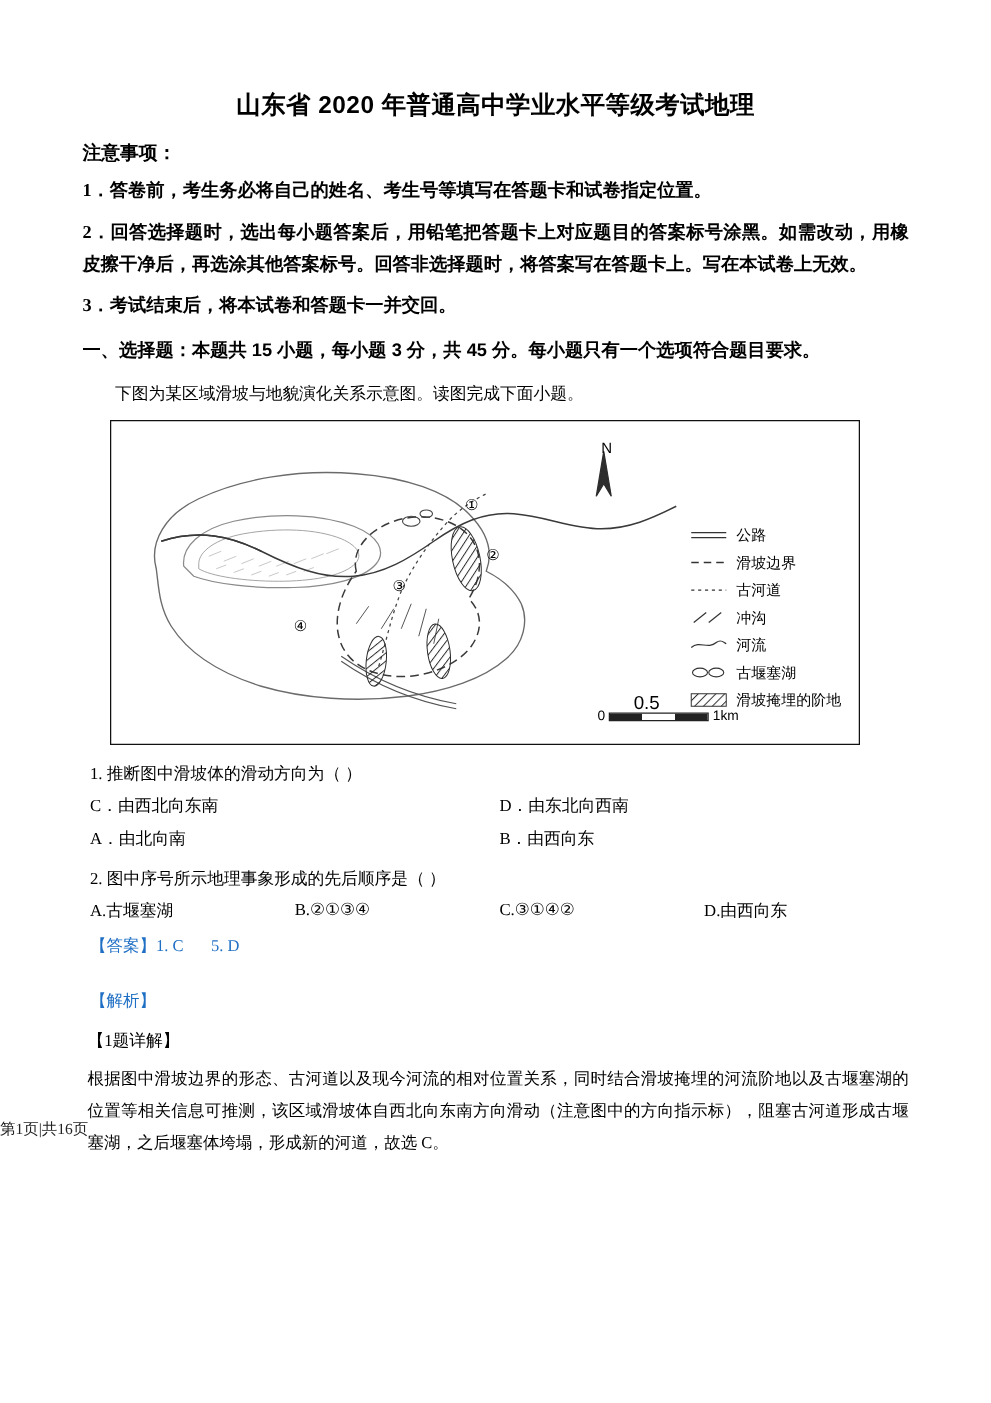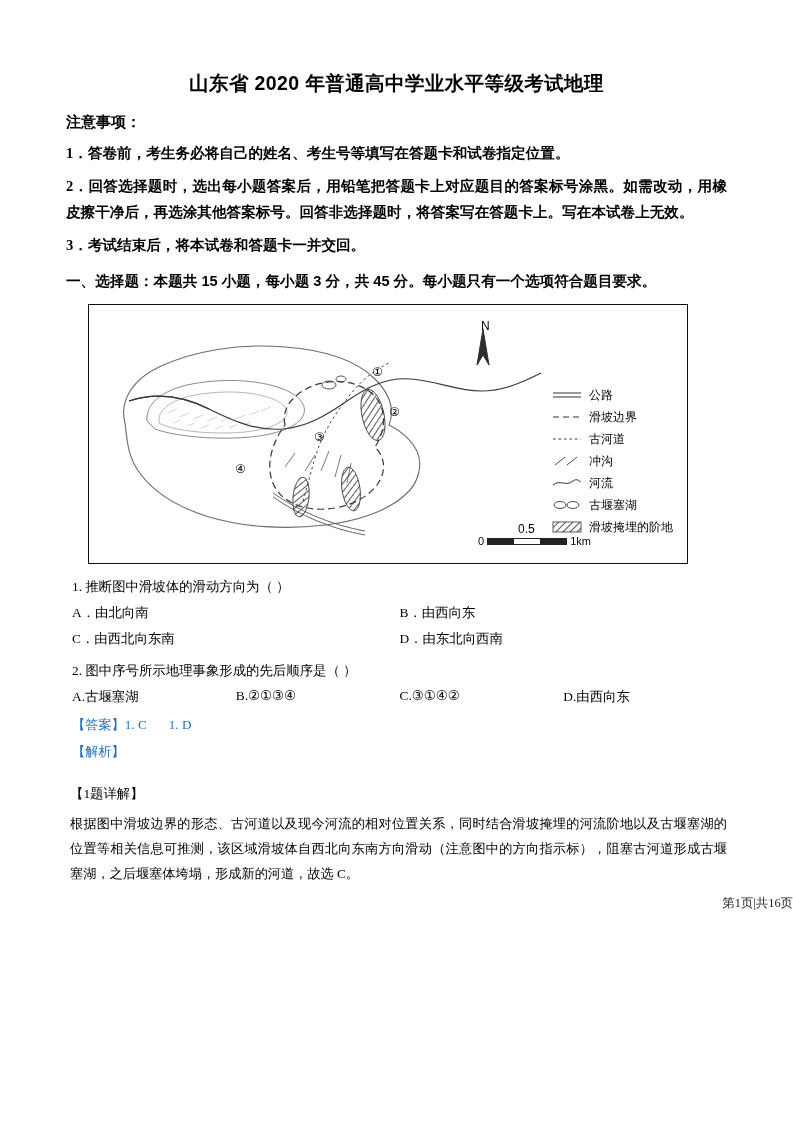--- a/index.html
+++ b/index.html
@@ -86,38 +86,38 @@
   .opt-4col .opt { width: 25%; }
   .answer-line {
     color: #1f6fc4;
     font-size: 13.2px;
     margin: 10px 0 2px 6px;
   }
   .answer-line .gap { display: inline-block; width: 22px; }
   .analysis-tag {
     color: #1f6fc4;
     font-size: 13.2px;
-    margin: 9px 0 6px 6px;
+    margin: 26px 0 6px 6px;
   }
   .detail-head {
     font-size: 13.4px;
-    margin: 24px 0 8px 4px;
+    margin: 14px 0 8px 4px;
   }
   .detail-body {
     font-size: 13.2px;
     line-height: 1.92;
     text-align: justify;
     margin: 0 0 0 4px;
   }
   .footer {
     position: absolute;
     left: 0;
     right: 0;
     bottom: 22px;
-    text-align: right;
+    text-align: left;
     font-size: 12.4px;
     color: #222;
   }
   
   .legend {
     position: absolute;
     right: 14px;
     top: 84px;
     font-size: 11.5px;
     line-height: 1;
@@ -172,20 +172,21 @@
 
   <div class="doc-title">山东省 2020 年普通高中学业水平等级考试地理</div>
 
   <div class="notice-head">注意事项：</div>
   <div class="notice-item">1．答卷前，考生务必将自己的姓名、考生号等填写在答题卡和试卷指定位置。</div>
   <div class="notice-item">2．回答选择题时，选出每小题答案后，用铅笔把答题卡上对应题目的答案标号涂黑。如需改动，用橡皮擦干净后，再选涂其他答案标号。回答非选择题时，将答案写在答题卡上。写在本试卷上无效。</div>
   <div class="notice-item">3．考试结束后，将本试卷和答题卡一并交回。</div>
 
   <div class="section-head">一、选择题：本题共 15 小题，每小题 3 分，共 45 分。每小题只有一个选项符合题目要求。</div>
 
+  <div class="stem-intro">下图为某区域滑坡与地貌演化关系示意图。读图完成下面小题。</div>
 
   <div class="figure-wrap">
     <div class="figure-box">
 
       <svg width="598" height="258" viewBox="0 0 598 258" style="position:absolute;left:0;top:0;">
 
         <path d="M36,118 C30,96 44,74 70,62 C104,46 150,38 196,42 C236,45 268,56 286,74
                  C300,88 306,104 300,120 C312,126 322,134 328,146
                  C334,160 330,178 316,190 C298,206 268,216 236,220
                  C196,225 154,222 120,212 C88,202 62,186 48,164 C38,148 38,132 36,118 Z" fill="none" stroke="#6b6b6b" stroke-width="1.1"></path>
@@ -320,49 +321,49 @@
               </svg>
           </span>
           <span class="legend-label">滑坡掩埋的阶地</span>
         </div>
       </div>
 
       <div class="scalebar">
         <span>0</span>
         <span class="bar"></span>
         <span>1</span><span>km</span>
-        <div style="position:absolute; left:40px; top:-13px; font-size:12px;">0.5</div>
+        <div style="position:absolute; left:29px; top:-13px; font-size:15px;">0.5</div>
       </div>
     </div>
   </div>
 
   <div class="q-block">
     <div class="q-prompt">1. 推断图中滑坡体的滑动方向为（     ）</div>
     <div class="opt-row opt-2col">
+      <div class="opt">C．由西北向东南</div>
+      <div class="opt">D．由东北向西南</div>
+    </div>
+    <div class="opt-row opt-2col">
       <div class="opt">A．由北向南</div>
       <div class="opt">B．由西向东</div>
-    </div>
-    <div class="opt-row opt-2col">
-      <div class="opt">C．由西北向东南</div>
-      <div class="opt">D．由东北向西南</div>
     </div>
   </div>
 
   <div class="q-block">
     <div class="q-prompt">2. 图中序号所示地理事象形成的先后顺序是（     ）</div>
     <div class="opt-row opt-4col">
       <div class="opt">A.古堰塞湖</div>
       <div class="opt">B.②①③④</div>
       <div class="opt">C.③①④②</div>
       <div class="opt">D.由西向东</div>
     </div>
   </div>
 
   <div class="answer-line">
-    <span>【答案】</span><span>1. C</span><span class="gap"></span><span>1. D</span>
+    <span>【答案】</span><span>1. C</span><span class="gap"></span><span>5. D</span>
   </div>
 
   <div class="analysis-tag">【解析】</div>
 
   <div class="detail-head">【1题详解】</div>
   <div class="detail-body">根据图中滑坡边界的形态、古河道以及现今河流的相对位置关系，同时结合滑坡掩埋的河流阶地以及古堰塞湖的位置等相关信息可推测，该区域滑坡体自西北向东南方向滑动（注意图中的方向指示标），阻塞古河道形成古堰塞湖，之后堰塞体垮塌，形成新的河道，故选 C。</div>
 
   <div class="footer">第1页|共16页</div>
 </div>
 

